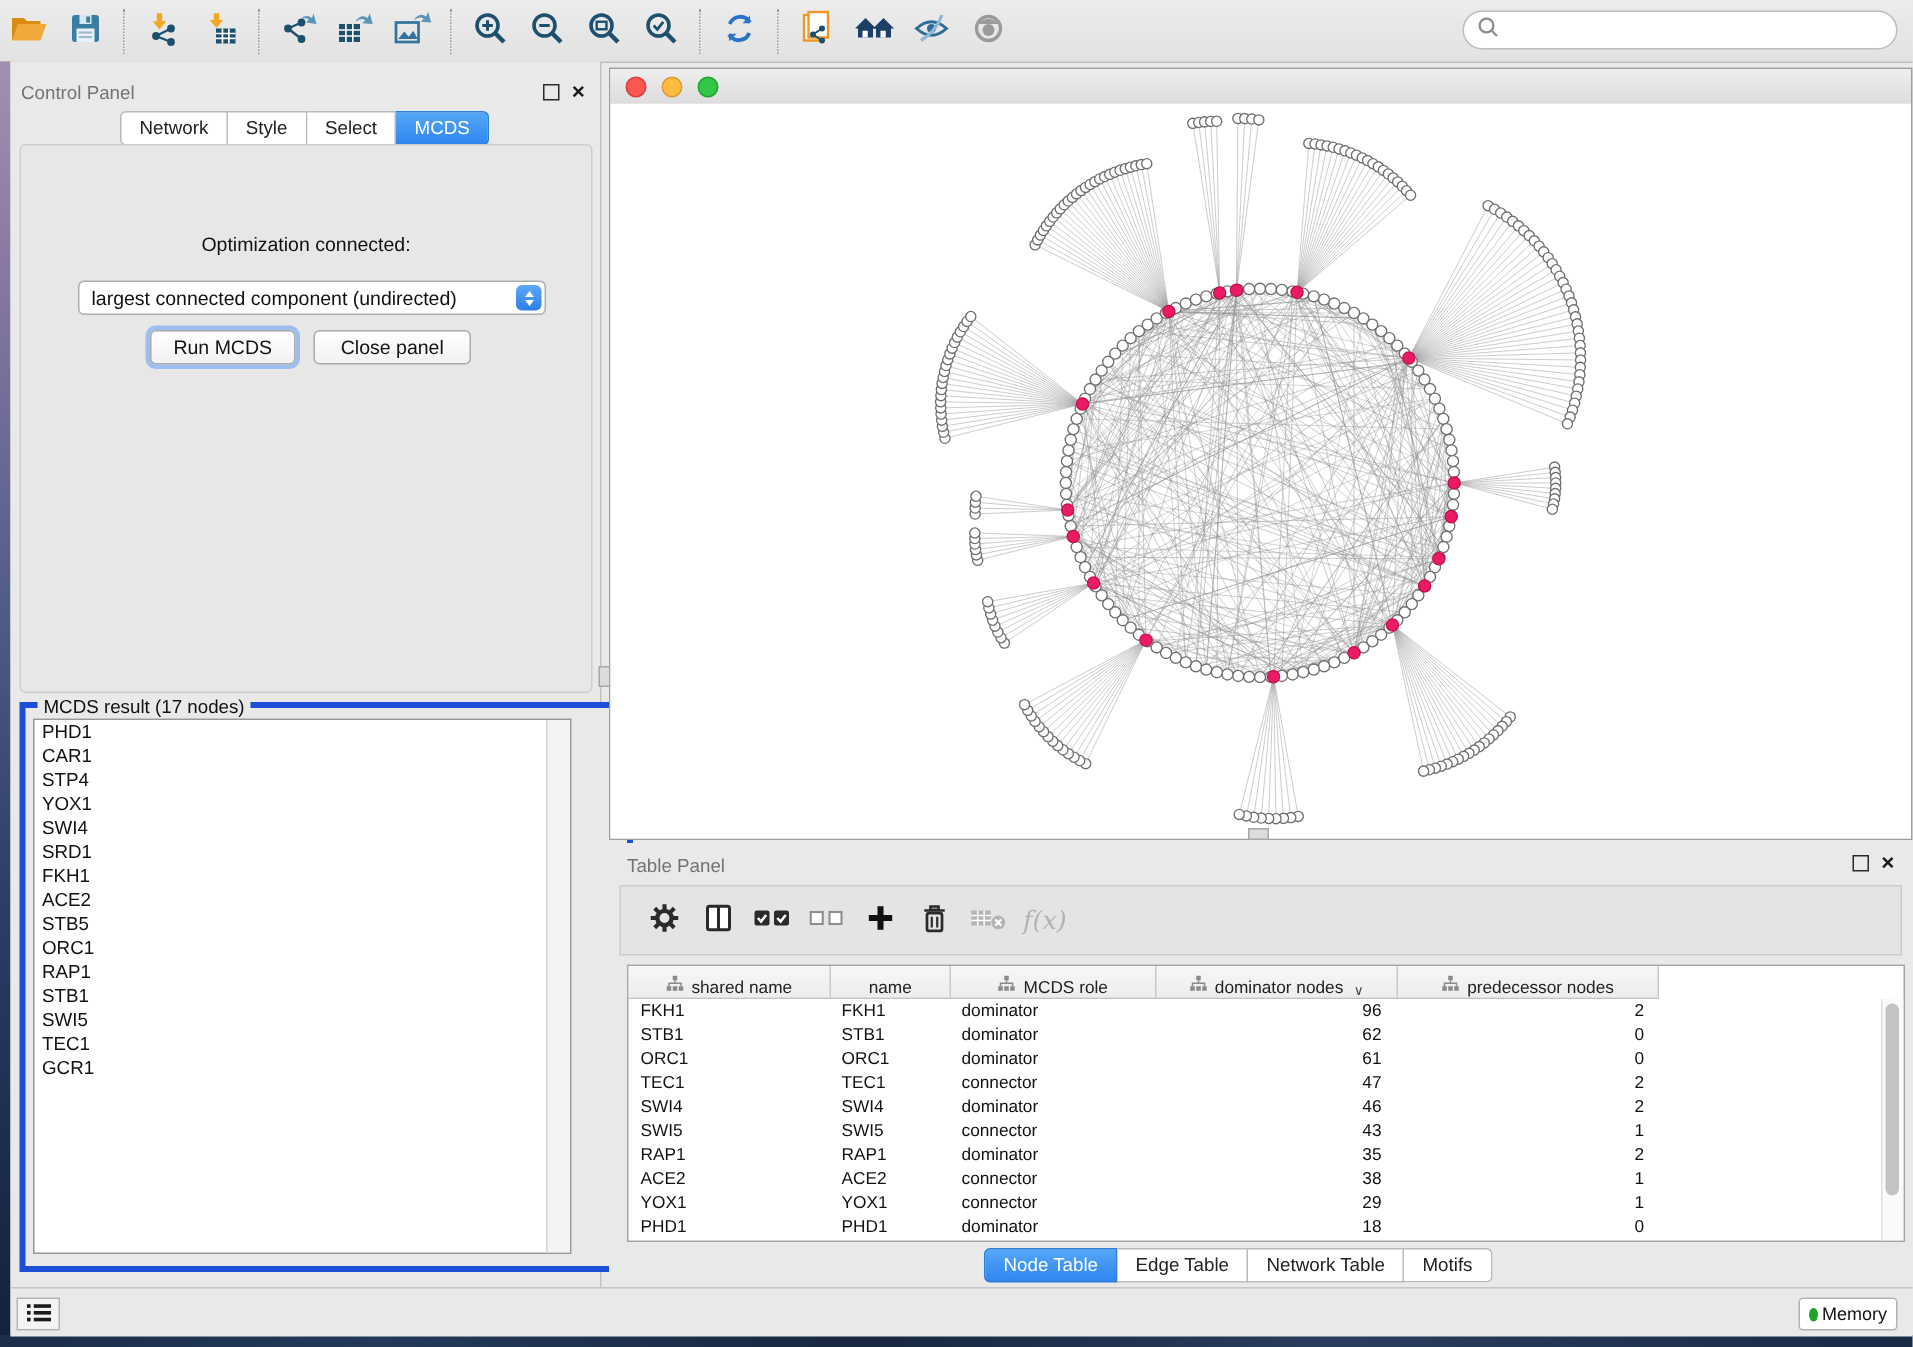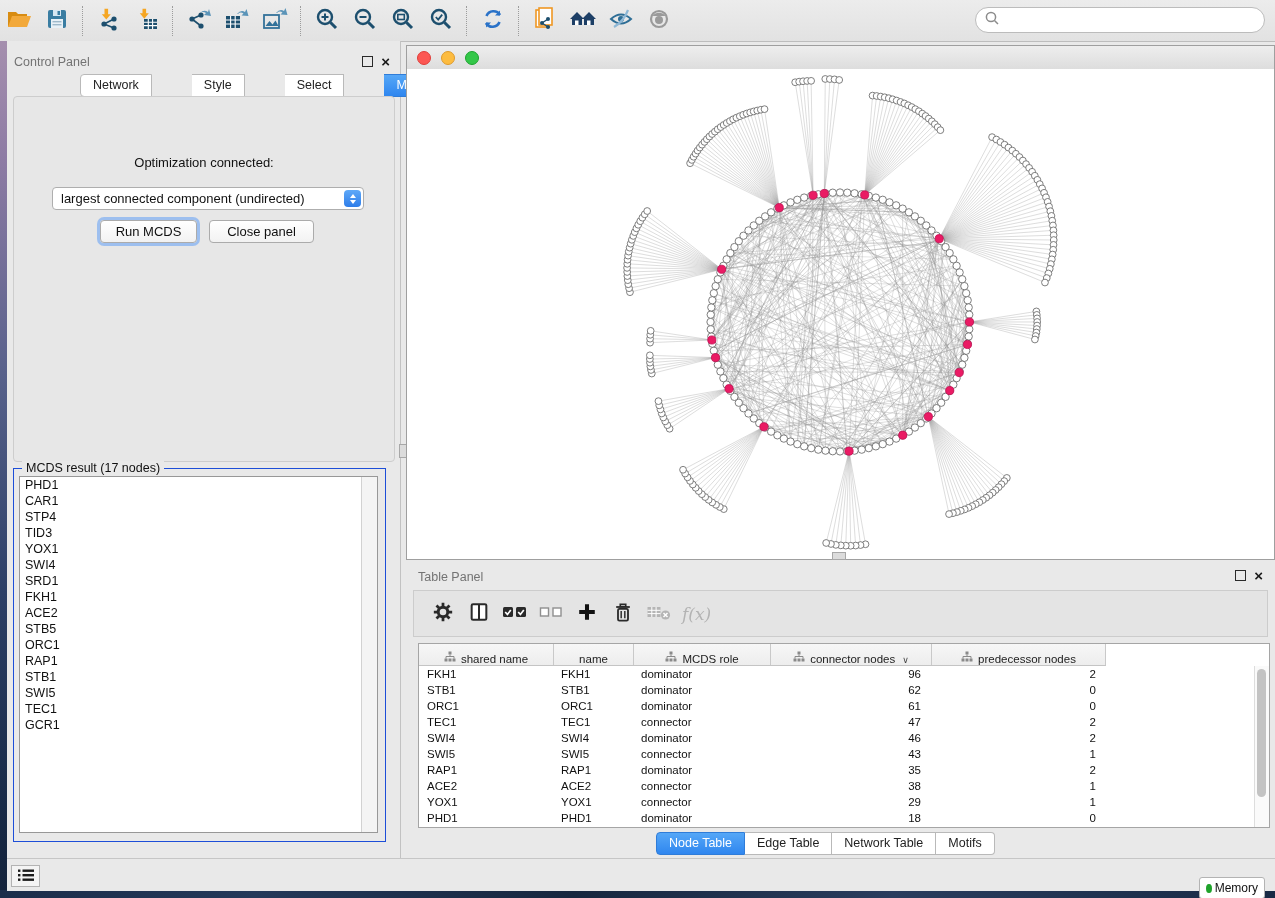--- a/index.html
+++ b/index.html
@@ -22,32 +22,32 @@
   
   #control-panel{left:7px;top:41px;width:393px;height:817px;background:#e9e9e9;border-right:1px solid #c2c2c2;}
   #cp-titlebar{left:0;top:4px;width:100%;height:26px;}
   #cp-title{left:7px;top:10px;}
   #cp-ctls{right:10px;top:11px;position:absolute;}
   .seg-tabs{display:flex;}
   .seg-tab{height:21px;line-height:21px;padding:0 12px;font-size:12.5px;background:#fff;border:1px solid #b9b9b9;border-left:none;color:#222;text-align:center;}
   .seg-tab:first-child{border-left:1px solid #b9b9b9;border-radius:4px 0 0 4px;}
   .seg-tab:last-child{border-radius:0 4px 4px 0;}
   .seg-tab.active{background:linear-gradient(#55a7f7,#2f86ef);border-color:#2f7cd8;color:#fff;}
-  #cp-tabs{left:73px;top:33px;position:absolute;gap:40px;}
+  #cp-tabs{left:73px;top:33px;position:absolute;}
   #cp-content{left:6px;top:55px;width:380px;height:364px;background:#e7e7e7;border:1px solid #cdcdcd;border-radius:4px;}
   #opt-label{left:0;top:58px;width:100%;text-align:center;font-size:13px;color:#111;}
   #criterion-select{left:38px;top:90px;width:312px;height:23px;background:#fff;border:1px solid #aeaeae;border-radius:4px;box-sizing:border-box;display:flex;align-items:center;}
   #criterion-select .val{flex:1;font-size:13px;color:#111;padding-left:8px;white-space:nowrap;}
   .stepper{width:17px;height:17px;margin-right:2px;border-radius:4px;background:linear-gradient(#5fa9f8,#2e7de9);display:flex;flex-direction:column;align-items:center;justify-content:center;gap:2px;}
   .tri-up{width:0;height:0;border-left:3.5px solid transparent;border-right:3.5px solid transparent;border-bottom:4px solid #fff;}
   .tri-dn{width:0;height:0;border-left:3.5px solid transparent;border-right:3.5px solid transparent;border-top:4px solid #fff;}
   .btn{height:23px;background:linear-gradient(#ffffff,#f2f2f2);border:1px solid #ababab;border-radius:4px;font-size:13px;color:#111;box-sizing:border-box;display:flex;align-items:center;justify-content:center;}
   #run-btn{left:86px;top:123px;width:97px;box-shadow:0 0 0 3px rgba(96,158,245,.55);}
   #closepanel-btn{left:195px;top:123px;width:105px;}
-  #mcds-group{left:6px;top:427px;width:371px;height:372px;border:1px solid #1d4ed8;background:#e9e9e9;}
+  #mcds-group{left:6px;top:427px;width:371px;height:372px;border:4px solid #1d4ed8;background:#e9e9e9;padding-left:30px;}
   #mcds-legend{position:absolute;left:8px;top:-8px;background:#e9e9e9;padding:0 4px;font-size:12.5px;color:#111;}
   #mcds-list{position:absolute;left:5px;top:7px;width:359px;height:357px;background:#fff;border:1px solid #989898;overflow:hidden;box-sizing:border-box;}
   .mcds-item{font-size:12.5px;color:#111;line-height:16px;padding-left:5px;}
   #mcds-scroll{position:absolute;right:0;top:0;width:15px;height:100%;background:#f4f4f4;border-left:1px solid #d2d2d2;}
   
   #vdiv-handle{left:399px;top:444px;width:8px;height:14px;background:#dcdcdc;border:1px solid #a8a8a8;box-sizing:border-box;}
   #hdiv-handle{left:832px;top:552px;width:14px;height:8px;background:#dcdcdc;border:1px solid #a8a8a8;box-sizing:border-box;}
   
   #network-window{left:406px;top:45px;width:869px;height:515px;background:#fff;border:1px solid #9f9f9f;box-sizing:border-box;}
   #net-titlebar{left:0;top:0;width:100%;height:23px;background:linear-gradient(#eeeeee,#dddddd);border-bottom:1px solid #ababab;display:flex;align-items:center;}
@@ -75,21 +75,21 @@
   .c3{width:137px;padding-left:7px;}
   .c4{width:161px;text-align:right;padding-right:11px;}
   .c5{width:174px;text-align:right;padding-right:10px;}
   #tbody{position:absolute;left:0;top:22px;width:100%;}
   #table-scroll{position:absolute;right:0;top:22px;width:14px;height:161px;background:#fafafa;border-left:1px solid #ddd;}
   #table-thumb{position:absolute;left:2px;top:3px;width:9px;height:128px;background:#c3c3c3;border-radius:5px;}
   #tp-tabs{left:250px;top:270px;position:absolute;}
   
   #status-bar{left:7px;top:858px;width:1268px;height:32px;background:#e9e9e9;border-top:1px solid #c6c6c6;}
   #list-btn{left:4px;top:6px;width:29px;height:22px;background:#f4f4f4;border:1px solid #b3b3b3;display:flex;align-items:center;justify-content:center;}
-  #memory-btn{right:10px;top:18px;position:absolute;width:66px;height:22px;background:#fff;border:1px solid #b3b3b3;border-radius:3px;display:flex;align-items:center;justify-content:center;gap:3px;font-size:12px;color:#111;}
+  #memory-btn{right:10px;top:6px;position:absolute;width:66px;height:22px;background:#fff;border:1px solid #b3b3b3;border-radius:3px;display:flex;align-items:center;justify-content:center;gap:3px;font-size:12px;color:#111;}
   #memory-dot{width:9px;height:9px;border-radius:50%;background:#1fa32b;}
   .hier-ico{flex:0 0 auto;}
   .sort-chev{font-size:9px;color:#444;margin-left:2px;}
 </style>
 </head>
 <body>
 
 <div id="toolbar" class="abs">
   <button class="tbtn">
       <span><svg width="26" height="24" viewBox="0 0 26 24">
@@ -257,21 +257,20 @@
     <button id="run-btn" class="abs btn">Run MCDS</button>
     <button id="closepanel-btn" class="abs btn">Close panel</button>
   </div>
   <div id="mcds-group" class="abs">
     <span id="mcds-legend">MCDS result (17 nodes)</span>
     <div id="mcds-list">
       <div id="mcds-items">
           <div class="mcds-item">PHD1</div>
           <div class="mcds-item">CAR1</div>
           <div class="mcds-item">STP4</div>
-          <div class="mcds-item">TID3</div>
           <div class="mcds-item">YOX1</div>
           <div class="mcds-item">SWI4</div>
           <div class="mcds-item">SRD1</div>
           <div class="mcds-item">FKH1</div>
           <div class="mcds-item">ACE2</div>
           <div class="mcds-item">STB5</div>
           <div class="mcds-item">ORC1</div>
           <div class="mcds-item">RAP1</div>
           <div class="mcds-item">STB1</div>
           <div class="mcds-item">SWI5</div>
@@ -1254,21 +1253,21 @@
         <span>MCDS role</span>
       </div>
       <div class="th" style="width:161px">
         <span class="hier-ico"><svg width="12" height="12" viewBox="0 0 12 12">
               <rect x="4.5" y="0.5" width="3" height="3" fill="#8a8a8a"></rect>
               <path d="M6 3.5 v2 M2 7.5 v-2 h8 v2" stroke="#8a8a8a" fill="none"></path>
               <rect x="0.5" y="7.5" width="3" height="3" fill="#8a8a8a"></rect>
               <rect x="4.5" y="7.5" width="3" height="3" fill="#8a8a8a"></rect>
               <rect x="8.5" y="7.5" width="3" height="3" fill="#8a8a8a"></rect>
             </svg></span>
-        <span>connector nodes</span>
+        <span>dominator nodes</span>
         <span class="sort-chev">∨</span>
       </div>
       <div class="th" style="width:174px">
         <span class="hier-ico"><svg width="12" height="12" viewBox="0 0 12 12">
               <rect x="4.5" y="0.5" width="3" height="3" fill="#8a8a8a"></rect>
               <path d="M6 3.5 v2 M2 7.5 v-2 h8 v2" stroke="#8a8a8a" fill="none"></path>
               <rect x="0.5" y="7.5" width="3" height="3" fill="#8a8a8a"></rect>
               <rect x="4.5" y="7.5" width="3" height="3" fill="#8a8a8a"></rect>
               <rect x="8.5" y="7.5" width="3" height="3" fill="#8a8a8a"></rect>
             </svg></span>

